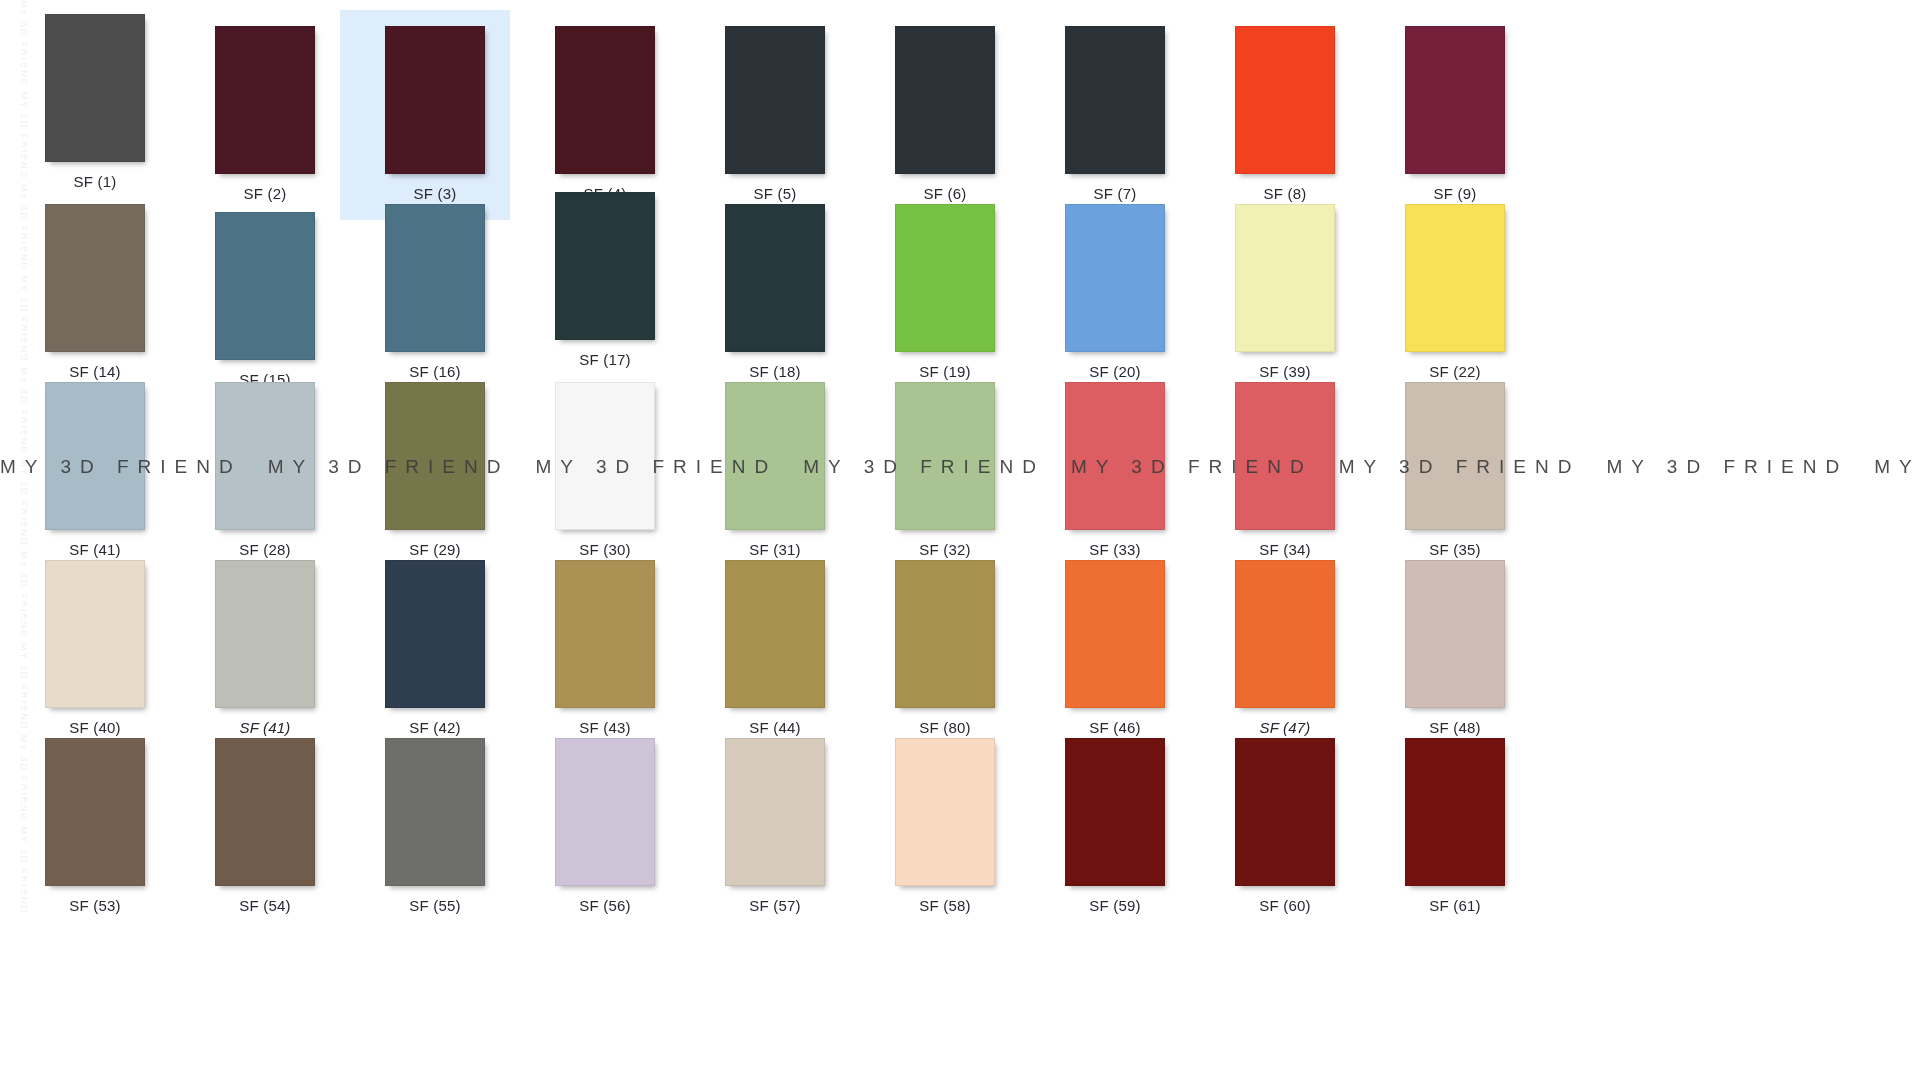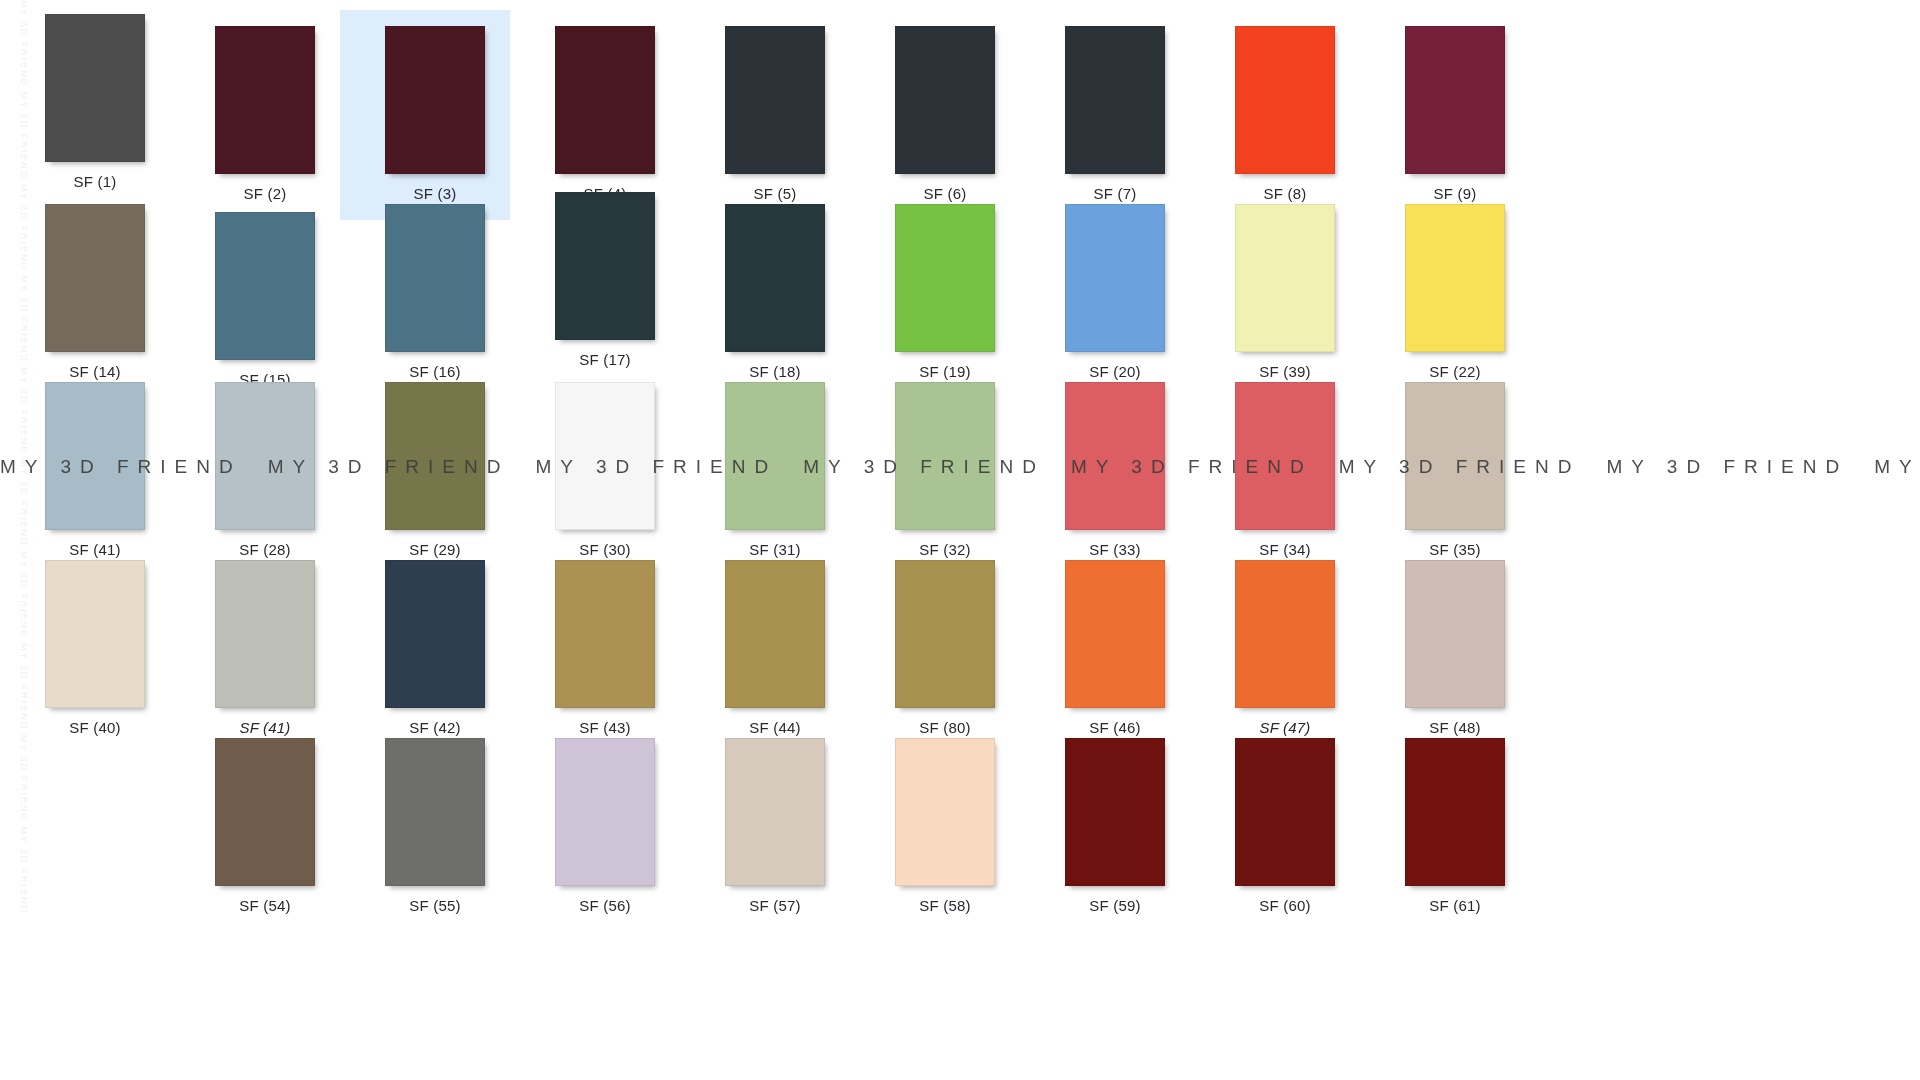--- a/index.html
+++ b/index.html
@@ -331,20 +331,26 @@
         <div class="swatch" style="background: rgb(238, 107, 48); width: 100px; height: 148px;"></div>
         <div class="swatch-label">SF (47)</div>
       </div>
     </div>
     <div class="cell" style="left: 1360px; top: 544px; height: 210px;">
       <div class="swatch-wrap" style="top: 16px;">
         <div class="swatch" style="background: rgb(207, 188, 180); width: 100px; height: 148px;"></div>
         <div class="swatch-label">SF (48)</div>
       </div>
     </div>
+    <div class="cell" style="left: 0px; top: 722px; height: 210px;">
+      <div class="swatch-wrap" style="top: 16px;">
+        <div class="swatch" style="background: rgb(116, 96, 79); width: 100px; height: 148px;"></div>
+        <div class="swatch-label">SF (53)</div>
+      </div>
+    </div>
     <div class="cell" style="left: 170px; top: 722px; height: 210px;">
       <div class="swatch-wrap" style="top: 16px;">
         <div class="swatch" style="background: rgb(111, 92, 75); width: 100px; height: 148px;"></div>
         <div class="swatch-label">SF (54)</div>
       </div>
     </div>
     <div class="cell" style="left: 340px; top: 722px; height: 210px;">
       <div class="swatch-wrap" style="top: 16px;">
         <div class="swatch" style="background: rgb(110, 110, 107); width: 100px; height: 148px;"></div>
         <div class="swatch-label">SF (55)</div>

